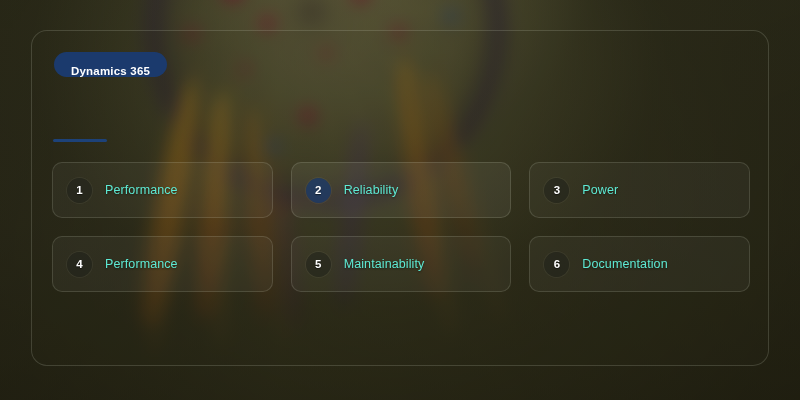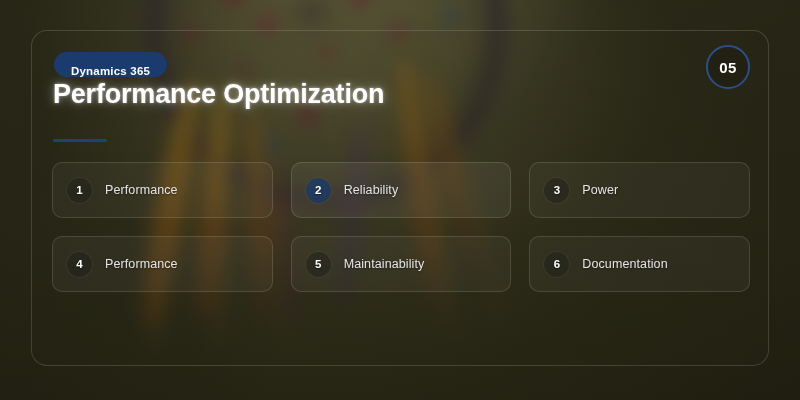--- a/index.html
+++ b/index.html
@@ -217,21 +217,21 @@
     background: rgba(30,32,26,0.50);
     box-shadow: 0 0 0 1px rgba(200,205,190,0.07);
     text-shadow: 0 1px 1px rgba(0,0,0,0.5);
   }
   .card-num.blue {
     background: rgba(28,58,104,0.80);
   }
 
   .card-label {
     margin-left: 13px;
-    color: #e5e5e5;
+    color: #5eead4;
     font-size: 12.5px;
     letter-spacing: 0.1px;
     white-space: nowrap;
     text-shadow: 0 1px 2px rgba(0,0,0,0.45);
   }
 </style>
 </head>
 <body>
 
 <div id="slide">
@@ -298,27 +298,23 @@
       <div class="weblace" style="width: 255px; height: 255px; left: 243.5px; top: -55.5px;"></div>
     </div>
   <div class="bg-tint"></div>
 
   <div class="panel">
 
     <div class="pill">
       <span>Dynamics 365</span>
     </div>
 
-    <h1 class="title">Performance Optimization</h1>
 
     <div class="accent-rule"></div>
 
-    <div class="slide-number">
-      <span>05</span>
-    </div>
 
     <div class="grid" id="card-grid">
         <div class="card">
           <div class="card-num">1</div>
           <div class="card-label">Performance</div>
         </div>
         <div class="card tinted">
           <div class="card-num blue">2</div>
           <div class="card-label">Reliability</div>
         </div>

